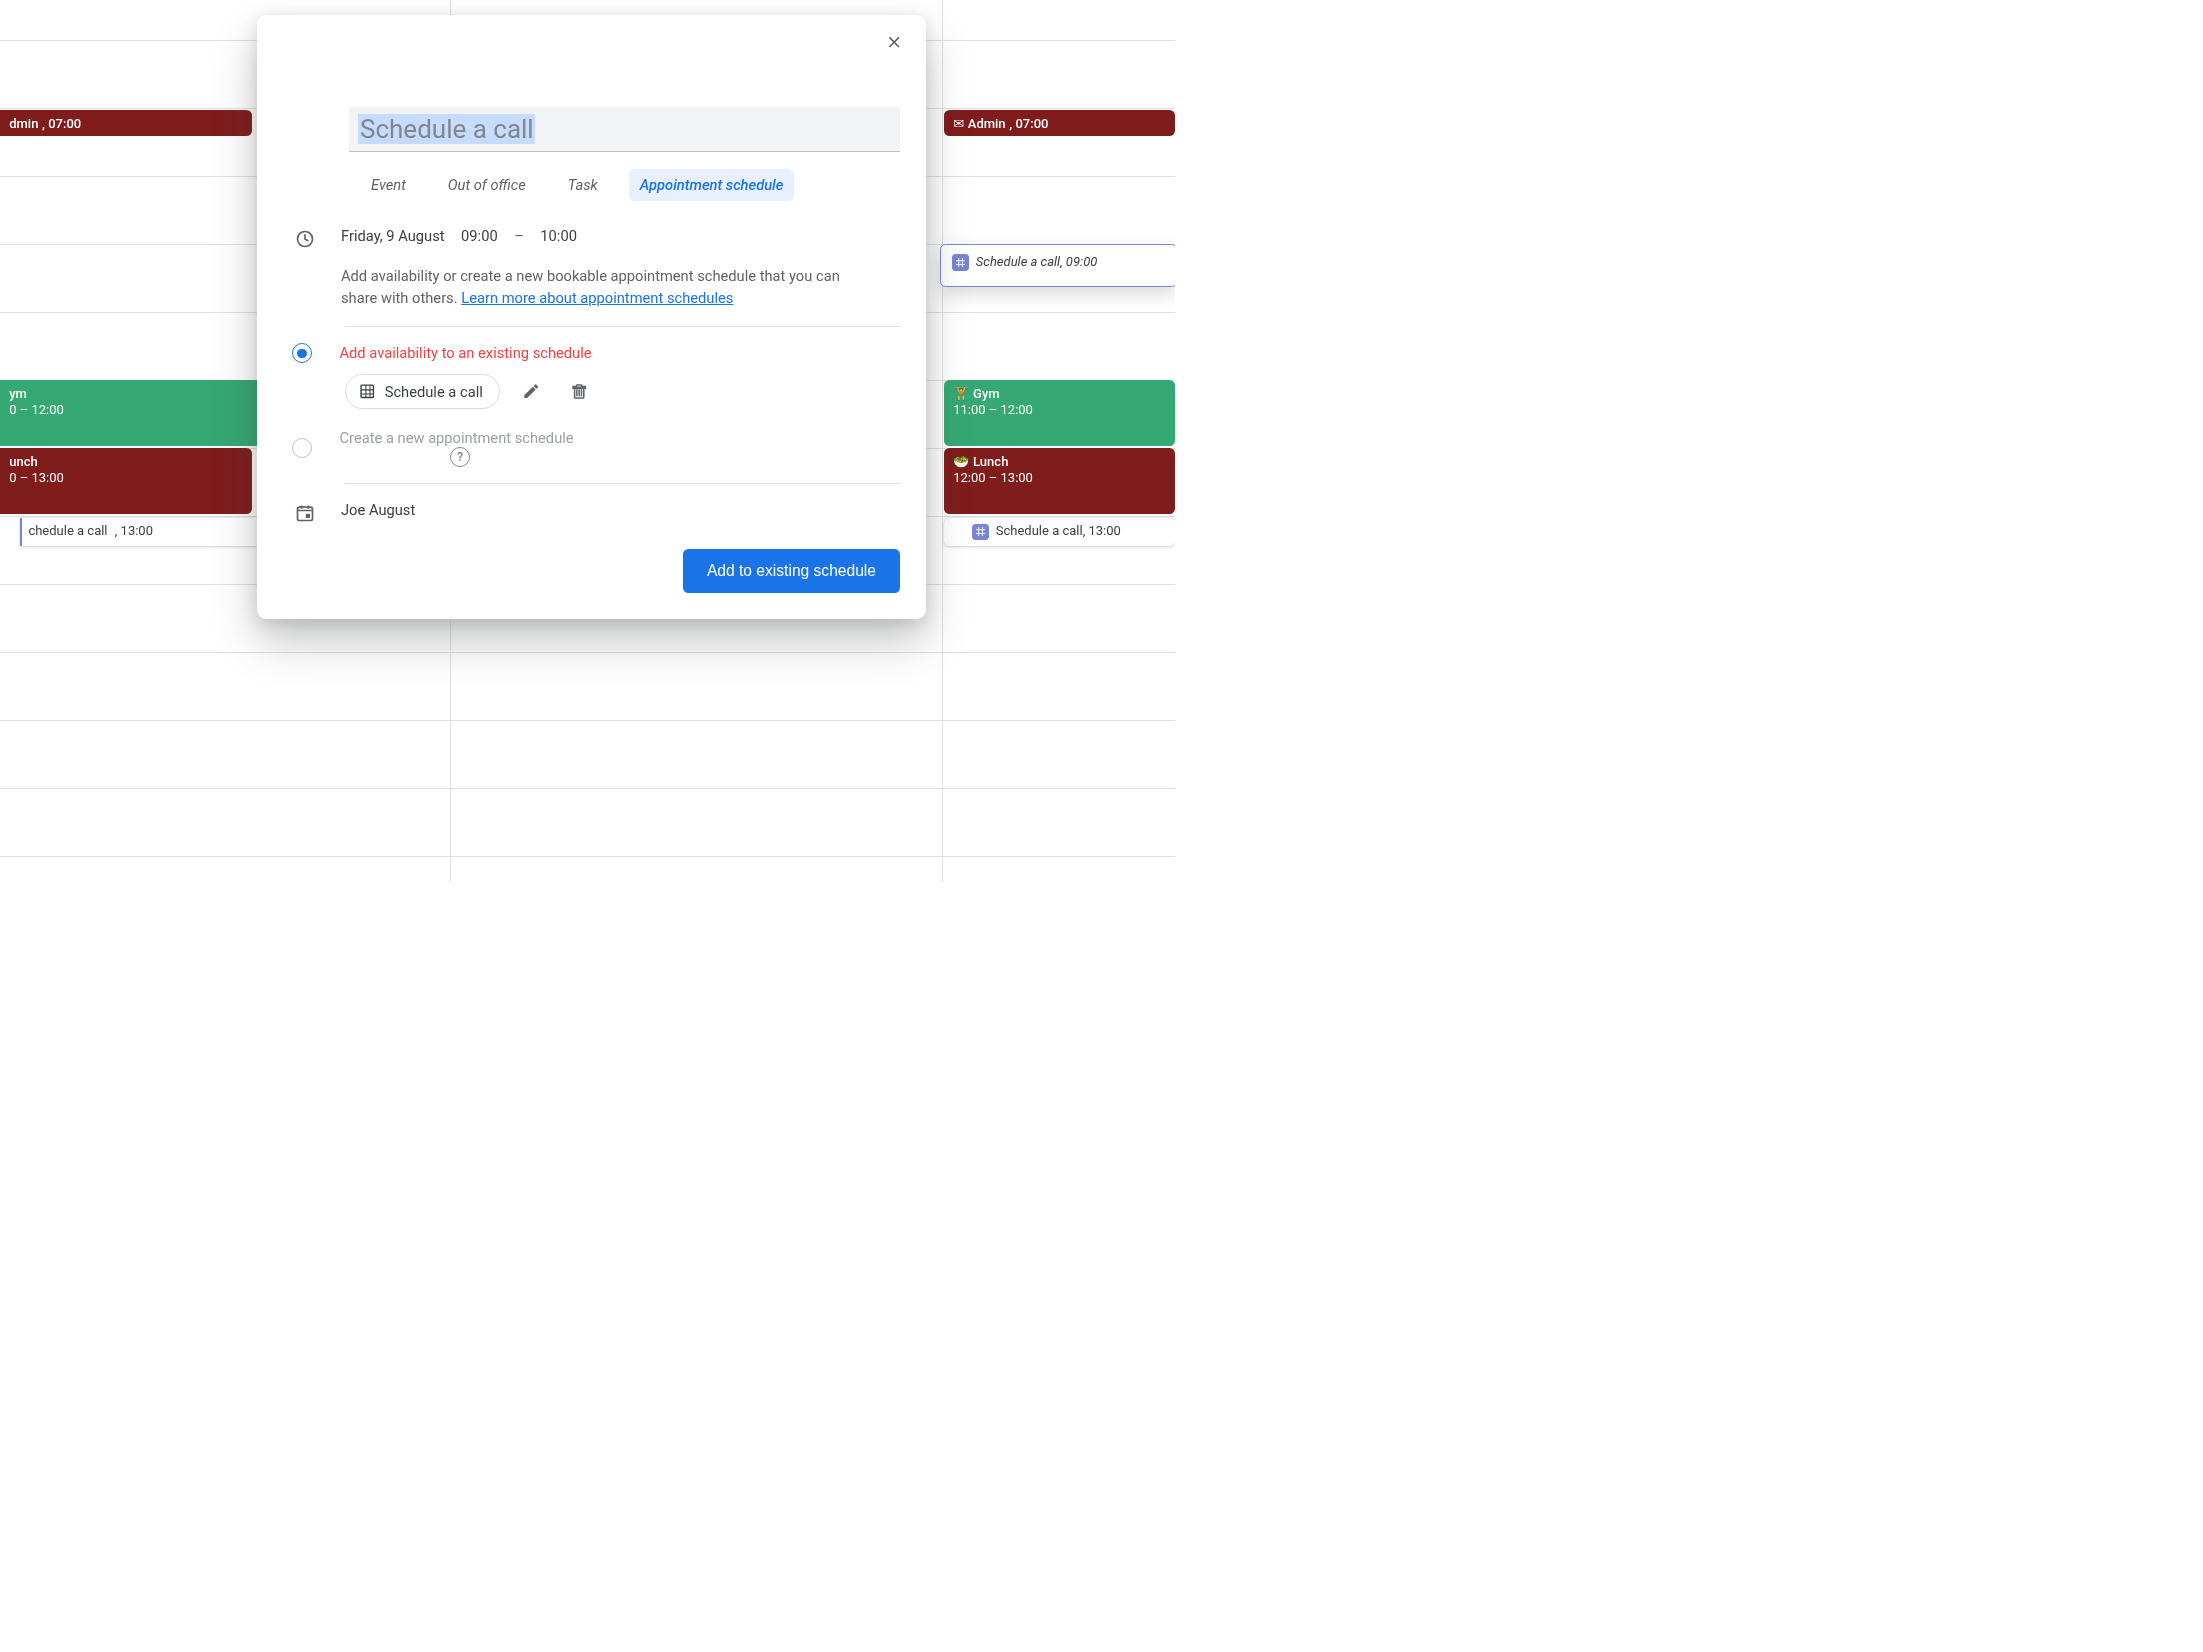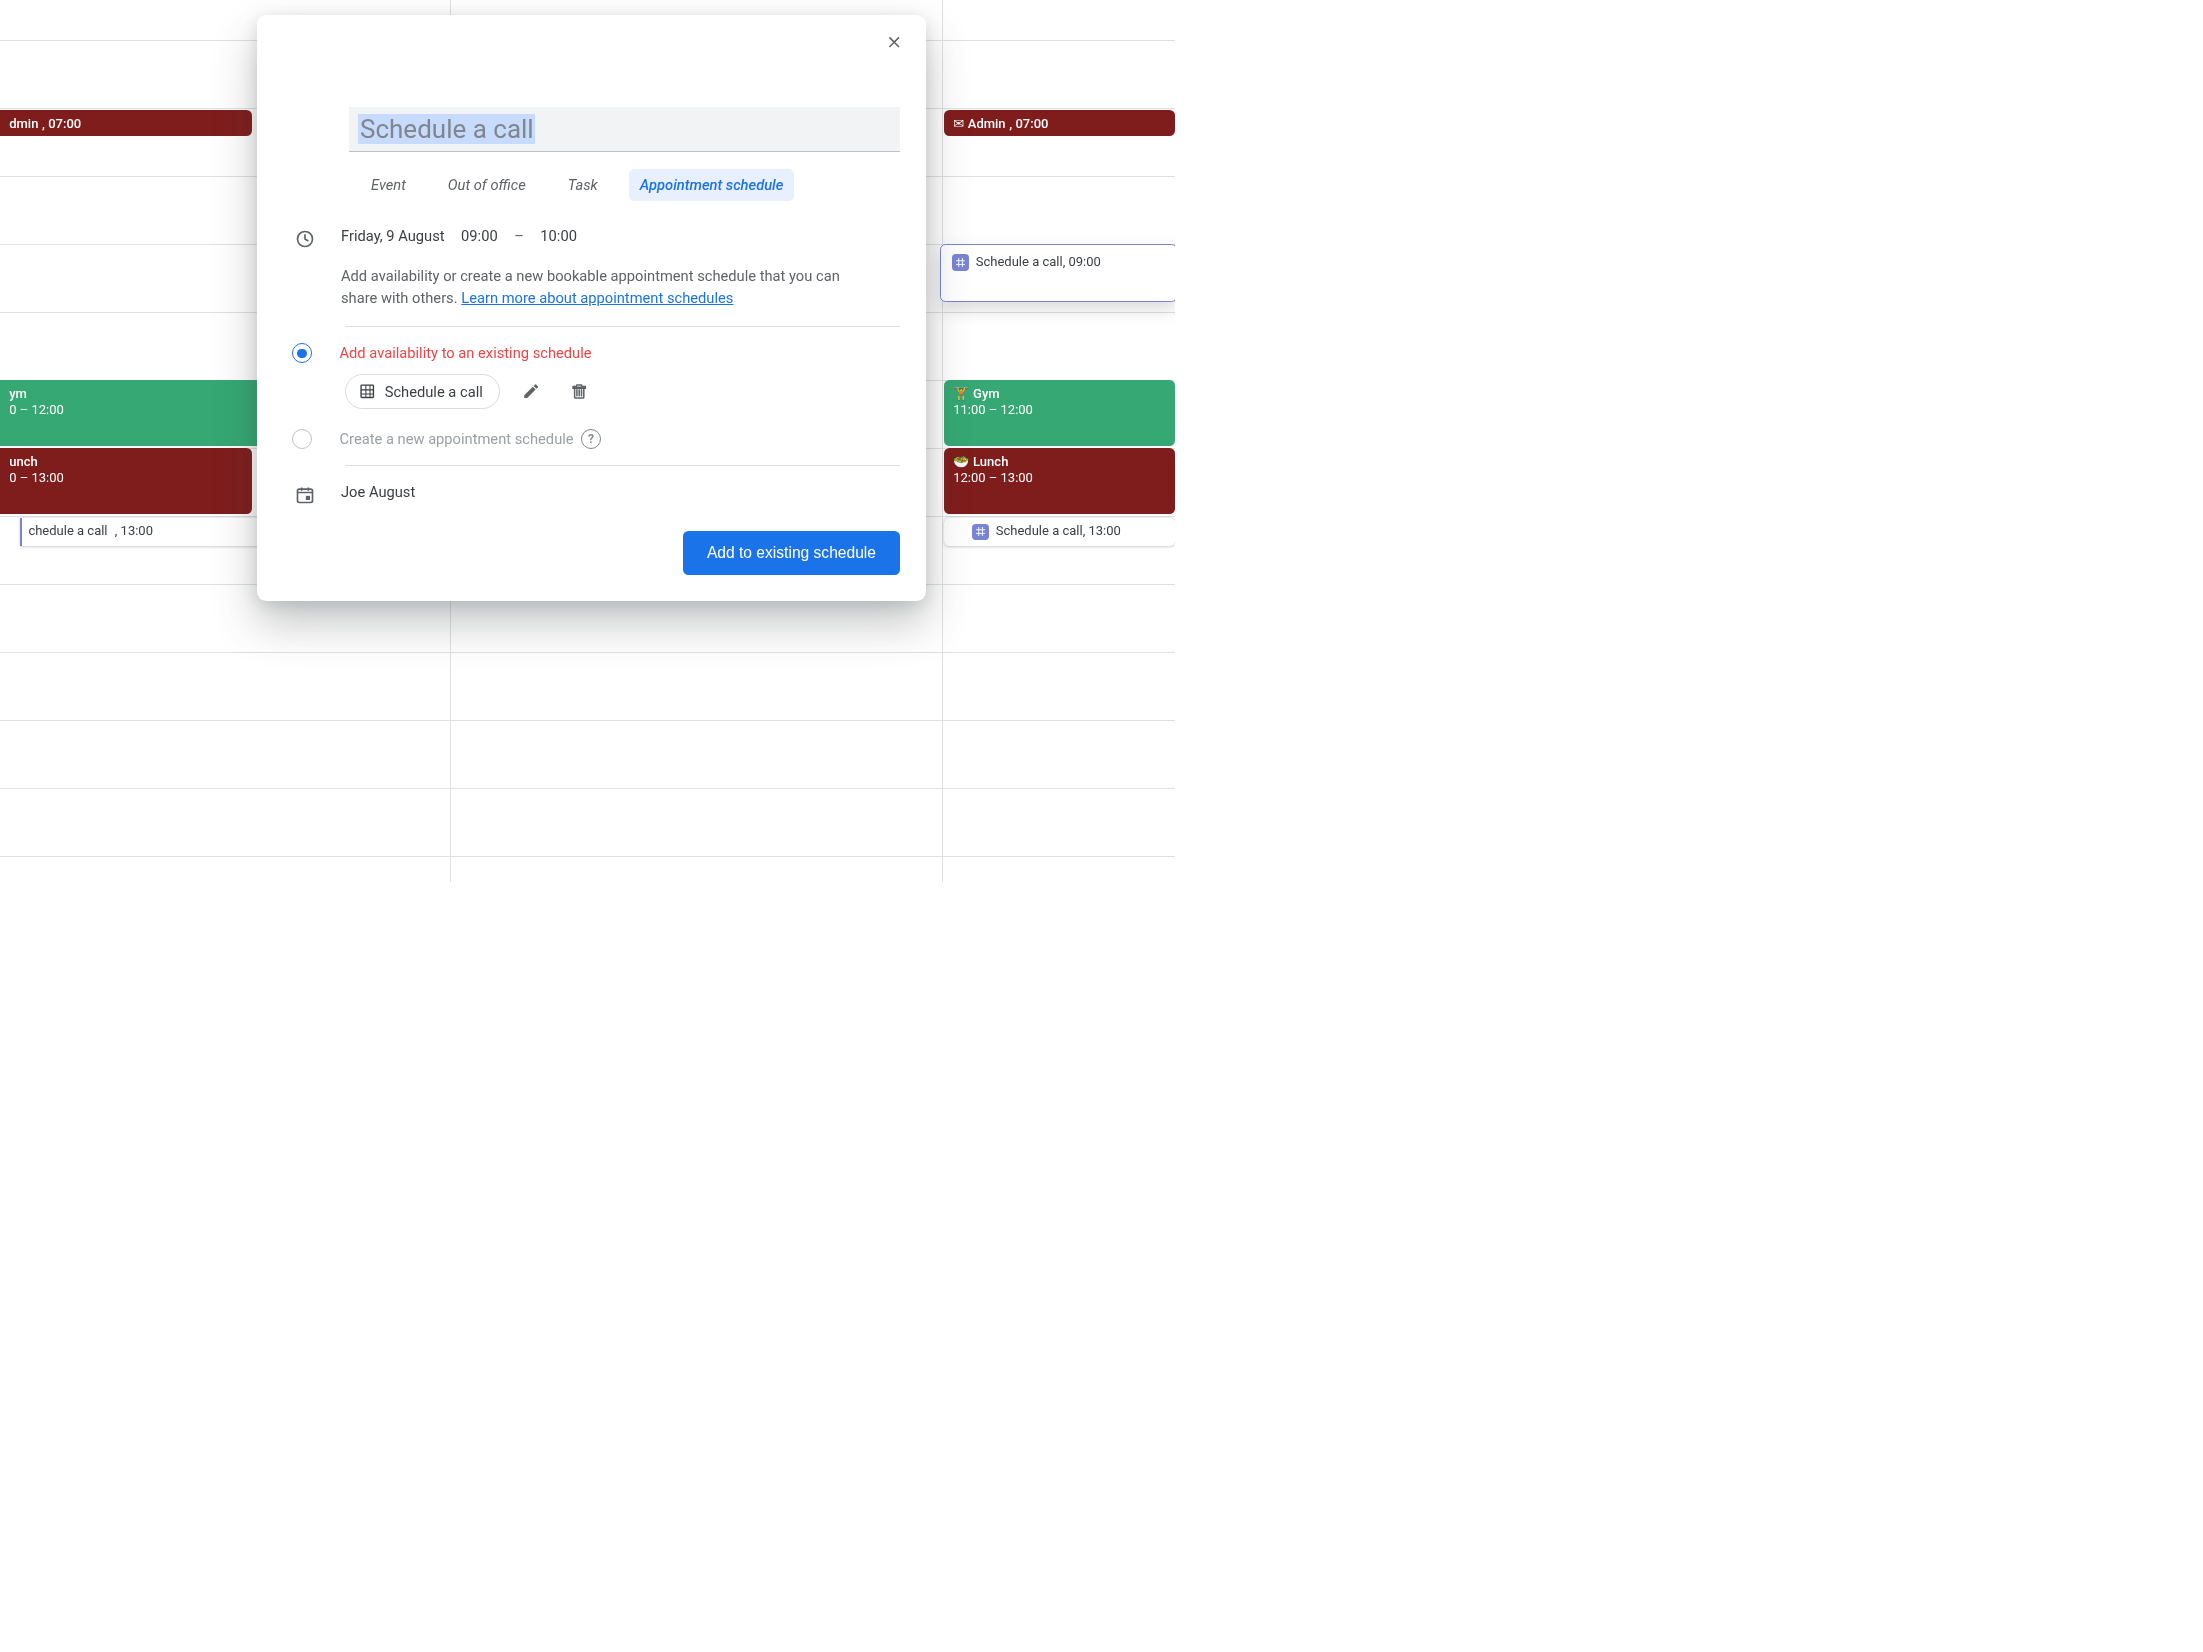--- a/index.html
+++ b/index.html
@@ -175,21 +175,21 @@
     border: 1.8px solid #1a73e8;
     display: flex; align-items: center; justify-content: center;
     flex-shrink: 0;
   }
   .radio.on::after {
     content: ""; width: 9.2px; height: 9.2px; border-radius: 50%;
     background: #1a73e8;
   }
   .radio.off { border-color: #bdc1c6; }
   .radio-label { font-size: 14.7px; color: #ef4444; }
-  .radio-label.dim { color: #9aa0a6; }
+  .radio-label.dim { color: #9aa0a6; flex-direction: column; }
 
   .chip-row {
     display: flex; align-items: center; gap: 14.7px;
     margin: 11px 0 0 88px;
   }
   .sched-chip {
     display: inline-flex; align-items: center; gap: 9.2px;
     border: 0.9px solid #dadce0;
     border-radius: 18.4px;
     padding: 7.3px 16.5px 7.3px 13px;
@@ -269,21 +269,21 @@
       <span>, 13:00</span>
   </div>
 
   <div class="ev purple" style="left:944px; right:0; top:110px; height:26px;">
     <span class="ev-title">
       <span>✉︎</span>
       <span>Admin</span>
         <span>, 07:00</span>
     </span>
   </div>
-  <div class="ev bordered" style="left:940px; right:-1.8px; top:244px; height:58px; padding:9.2px 11px;">
+  <div class="ev bordered" style="left:940px; right:-1.8px; top:244px; height:43px; padding:9.2px 11px;font-style:italic;">
     <span style="display:flex; align-items:center; gap:7.3px;">
       <span class="dot" style="width:16.5px;height:16.5px;border-radius:3.7px;background:#7885d4;display:inline-flex;align-items:center;justify-content:center;">
         <svg width="9.2" height="9.2" viewBox="0 0 10 10">
             <path d="M0 0h10v10H0z" fill="none"></path>
             <path d="M0 3h10M0 7h10M3 0v10M7 0v10" stroke="#fff" stroke-width="1"></path>
           </svg>
       </span>
       <span><span>Schedule a call</span><span>, 09:00</span></span>
     </span>
   </div>

